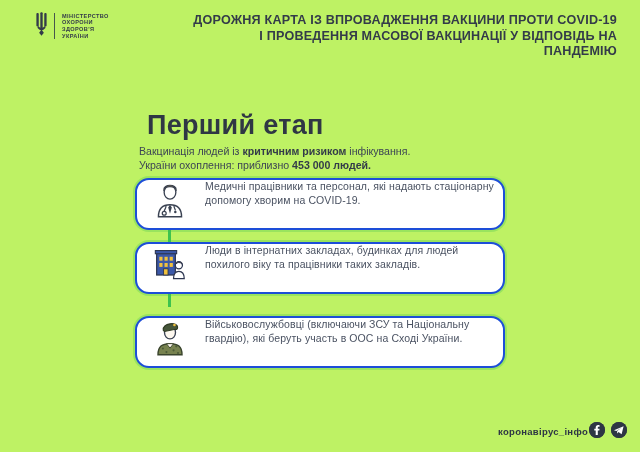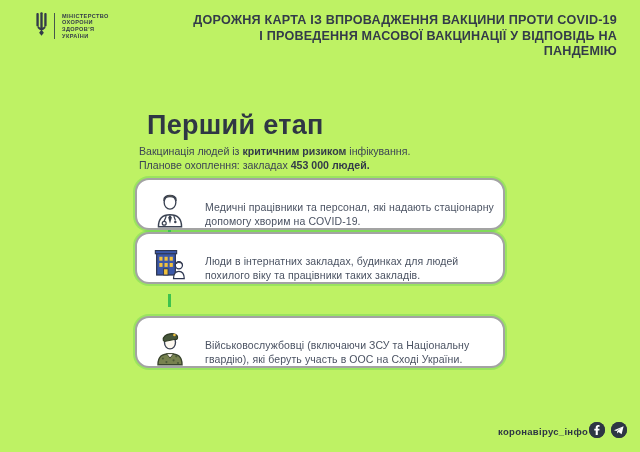--- a/index.html
+++ b/index.html
@@ -33,23 +33,23 @@
     letter-spacing:.3px;color:#2f3744;
   }
   .stage-sub{left:139px;font-size:10.6px;line-height:13px;color:#3c4454;}
   .stage-sub b{font-weight:700;color:#333b49;}
   .sub-risk{top:145px;}
   .sub-coverage{top:159px;}
 
   
   .card{
     left:135px;width:370px;height:52px;box-sizing:border-box;
-    background:#ffffff;border:2px solid #a3a3a3;border-radius:14px;
+    background:#ffffff;border:2px solid #1d4ed8;border-radius:14px;
     box-shadow:0 0 0 2px rgba(62,194,78,.28);
-    display:flex;align-items:flex-end;padding-left:17px;
+    display:flex;align-items:flex-start;padding-left:17px;
   }
   .card-icon{width:32px;height:38px;flex:0 0 32px;margin-right:19px;display:flex;align-items:center;}
   .card-text{
     width:320px;font-size:10.5px;line-height:13.5px;color:#4a5262;
     letter-spacing:.1px;
   }
   .connector{left:168px;width:3px;background:#3ec24e;}
 
   
   .footer-handle{
@@ -93,42 +93,42 @@
     <div>І ПРОВЕДЕННЯ МАСОВОЇ ВАКЦИНАЦІЇ У ВІДПОВІДЬ НА ПАНДЕМІЮ</div>
   </div>
 
   <div class="abs stage-title">Перший етап</div>
 
   <div class="abs stage-sub sub-risk">
     <span>Вакцинація людей із </span><b>критичним ризиком</b><span> інфікування.</span>
   </div>
 
   <div class="abs stage-sub sub-coverage">
-    <span>Планове охоплення: закладах </span><b>453 000 людей.</b>
+    <span>України охоплення: приблизно </span><b>453 000 людей.</b>
   </div>
 
   <div class="abs card" style="top:178px;">
     <span class="card-icon">
       <svg width="32" height="38" viewBox="0 0 36 42">
         <path d="M5 41 C5 31.5 9.5 27.5 18 27.5 C26.5 27.5 31 31.5 31 41 Z" fill="#ffffff" stroke="#3a4252" stroke-width="1.6"></path>
         <path d="M18 27.5 l-2 3.2 2 6.8 2 -6.8 Z" fill="#3a4252"></path>
         <ellipse cx="18" cy="13.5" rx="6.6" ry="7.6" fill="#ffffff" stroke="#3a4252" stroke-width="1.5"></ellipse>
         <path d="M11 11 C10.2 3.8 25.8 3.8 25 11 L23 8.6 C21 6.6 15 6.6 13 8.6 Z" fill="#f2bc3b" stroke="#3a4252" stroke-width="1.2"></path>
         <path d="M13.5 28.5 C13.5 32 11.5 33 11.5 35" fill="none" stroke="#3a4252" stroke-width="1.4"></path>
         <circle cx="11.5" cy="37" r="2.2" fill="#ffffff" stroke="#3a4252" stroke-width="1.4"></circle>
         <path d="M22.5 28.5 C22.5 31 24 32 24 34" fill="none" stroke="#3a4252" stroke-width="1.4"></path>
         <circle cx="24" cy="35.5" r="1.4" fill="#3a4252"></circle>
       </svg>
     </span>
     <span class="card-text">Медичні працівники  та персонал, які надають стаціонарну допомогу хворим на COVID-19.</span>
   </div>
 
   <div class="abs connector" style="top:230px;height:12px;"></div>
 
-  <div class="abs card" style="top:232px;">
+  <div class="abs card" style="top:242px;">
     <span class="card-icon">
       <svg width="32" height="38" viewBox="0 0 36 38">
         <rect x="3" y="7.5" width="21" height="25" fill="#3b58a8" stroke="#2c3550" stroke-width="1.4"></rect>
         <rect x="1.5" y="5" width="24" height="3.6" fill="#3b58a8" stroke="#2c3550" stroke-width="1.2"></rect>
         <rect x="6" y="12" width="3.6" height="4.4" fill="#f2c23d"></rect>
         <rect x="11.8" y="12" width="3.6" height="4.4" fill="#f2c23d"></rect>
         <rect x="17.6" y="12" width="3.6" height="4.4" fill="#f2c23d"></rect>
         <rect x="6" y="19" width="3.6" height="4.4" fill="#f2c23d"></rect>
         <rect x="11.8" y="19" width="3.6" height="4.4" fill="#f2c23d"></rect>
         <rect x="17.6" y="19" width="3.6" height="4.4" fill="#f2c23d"></rect>

